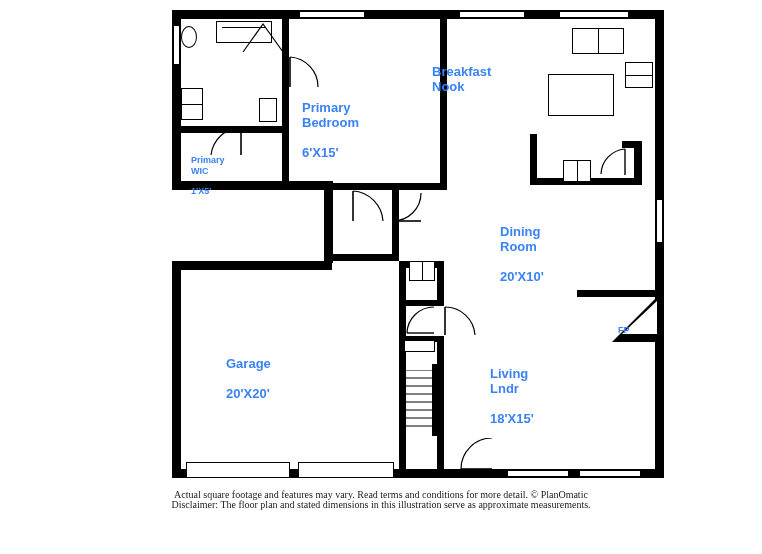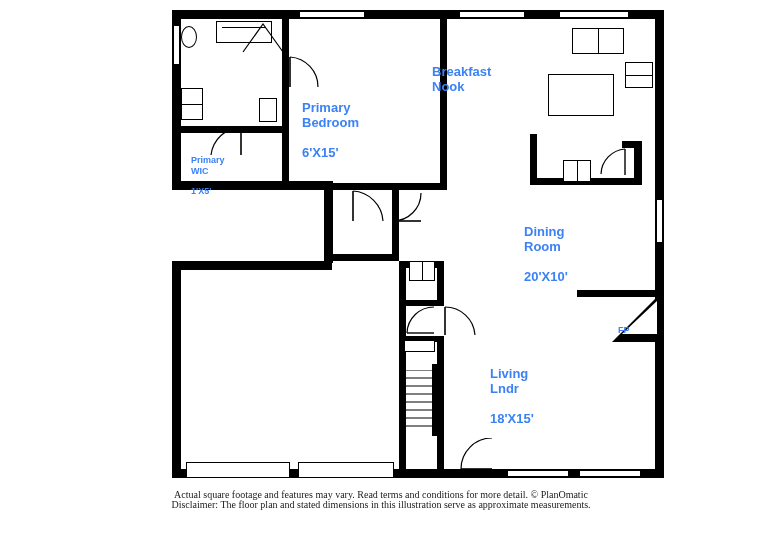--- a/index.html
+++ b/index.html
@@ -263,32 +263,36 @@
     <span>1'X5'</span>
   </div>
 
   <div class="label big" style="left:432px; top:50px; width:120px;">
     <span>Breakfast
 Nook</span>
   </div>
 
 
 
-  <div class="label big" style="left:524px; top:210px; width:110px;">
+  <div class="label big" style="left:500px; top:210px; width:110px;">
     <span>Dining
 Room</span><br>
     <span>20'X10'</span>
   </div>
 
   <div class="label big" style="left:490px; top:352px; width:110px;">
     <span>Living
 Lndr</span><br>
     <span>18'X15'</span>
   </div>
 
+  <div class="label big" style="left:226px; top:342px; width:120px;">
+    <span>Garage</span><br>
+    <span>20'X20'</span>
+  </div>
 
   <div class="label small" style="left:618px; top:315px; width:30px;">
     <span>FP</span>
   </div>
 
   <div class="disclaimer" style="top:498px;">Disclaimer: The floor plan and stated dimensions in this illustration serve as approximate measurements.</div>
   <div class="disclaimer" style="top:488px;">Actual square footage and features may vary. Read terms and conditions for more detail. © PlanOmatic</div>
 
 </div>
 

